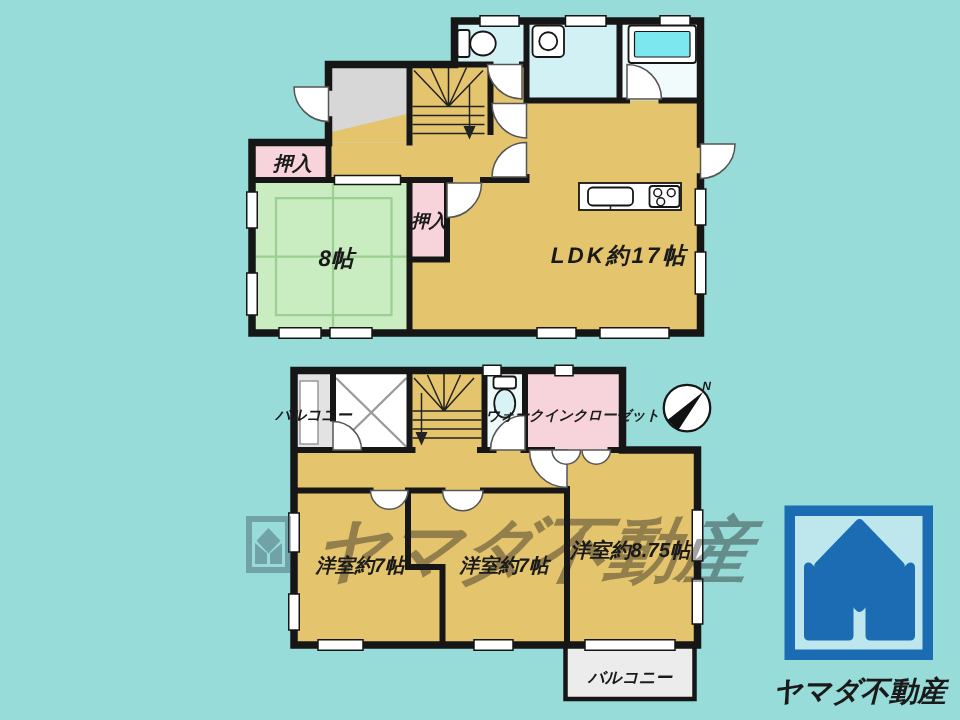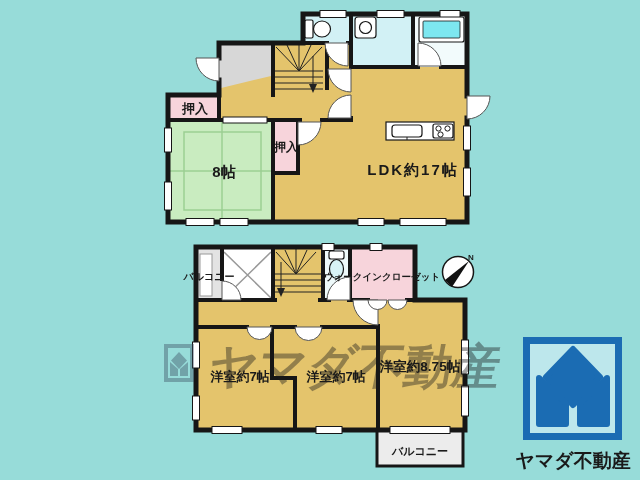--- a/index.html
+++ b/index.html
@@ -1,17 +1,17 @@
 <!DOCTYPE html>
 <html><head>
 <meta charset="utf-8">
 <style>
   html,body{margin:0;padding:0;}
   body{width:640px;height:480px;overflow:hidden;font-family:"Liberation Sans",sans-serif;}
-  .stage{position:relative;width:640px;height:361px;}
+  .stage{position:relative;width:640px;height:361px;font-style:italic;}
   svg{display:block;}
   text{font-family:"Liberation Sans",sans-serif;font-weight:700;fill:#1a1a1a;}
   .room-label{fill:#1a1a1a;}
   .wall{stroke:#161616;fill:none;stroke-linecap:square;}
   .win{fill:#ffffff;stroke:#161616;stroke-width:1;}
   .door{fill:#ffffff;stroke:#555555;stroke-width:1;}
   .fixture{fill:#ffffff;stroke:#161616;stroke-width:1.2;}
   .stairline{stroke:#222222;stroke-width:1;fill:none;}
   .tatamiline{stroke:#9ccf92;stroke-width:1.5;fill:none;}
 </style>

